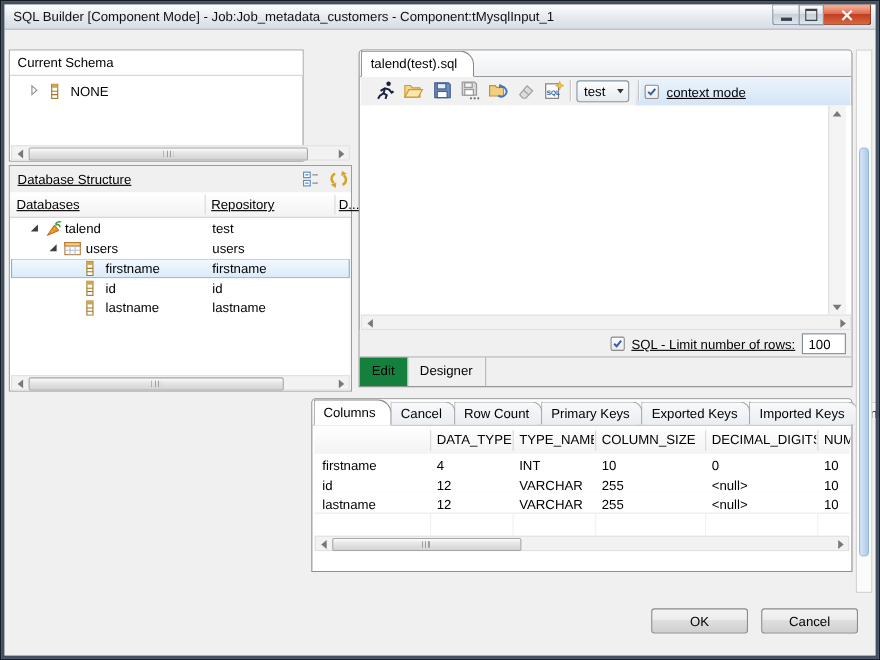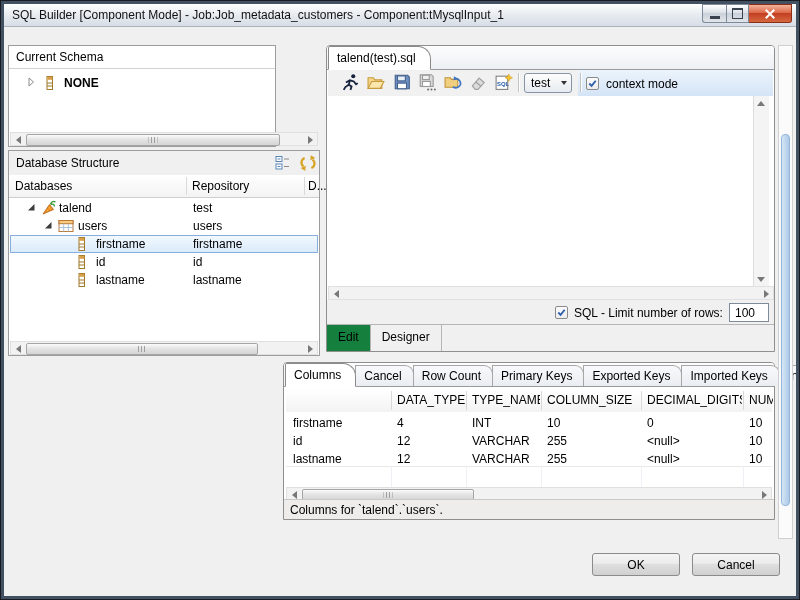--- a/index.html
+++ b/index.html
@@ -1,20 +1,20 @@
 <!DOCTYPE html>
 <html><head>
 <meta charset="utf-8">
 <style>
   html,body{margin:0;padding:0;background:#c9d3de;}
   body{font-family:"Liberation Sans",sans-serif;font-size:12px;color:#000;}
   .win{position:relative;width:800px;height:600px;background:#f0f0f0;overflow:hidden;}
   .border-outer{position:absolute;inset:0;border:1px solid #171b22;z-index:90;pointer-events:none;}
   .border-inner{position:absolute;inset:1px;border:3px solid #435062;z-index:90;pointer-events:none;}
-  .abs{position:absolute;}
+  .abs{position:absolute;text-decoration:underline;}
   
   .titlebar{position:absolute;left:4px;top:4px;width:792px;height:22px;
     background:linear-gradient(#fdfefe,#e3e8ee 60%,#d8dee6);border-bottom:1px solid #aab2bd;}
   .title{position:absolute;left:8px;top:4px;font-size:12px;color:#101010;white-space:nowrap;}
   .winbtns{position:absolute;right:8px;top:0;height:19px;display:flex;}
   .wbtn{height:19px;border:1px solid #7e8a9a;box-sizing:border-box;
     background:linear-gradient(#ffffff,#dde2e8 45%,#c8cfd8 46%,#e1e5ea);
     display:flex;align-items:center;justify-content:center;}
   .wbtn.min{width:24px;border-radius:0 0 0 3px;border-right:none;}
   .wbtn.max{width:23px;}
@@ -108,21 +108,21 @@
       </div>
     <div class="wbtn close">
         <span class="g-close"></span>
       </div>
   </div>
 
   <div class="gbox" style="left:8px;top:45px;width:268px;height:102px;">
     <div class="ghead">
       <span class="lbl">Current Schema</span>
     </div>
-    <div class="trow" style="top:28px;font-weight:bold;">
+    <div class="trow" style="top:28px;">
       <span class="twisty" style="left:16px;">
         <svg width="10" height="12" viewBox="0 0 10 12">
             <path d="M3 2 L7.5 6 L3 10 Z" fill="#fff" stroke="#8c8c8c"></path>
           </svg>
       </span>
       <span class="ticon" style="left:36px;">
         <svg width="8" height="14" viewBox="0 0 8 14">
             <rect x="1" y="0.5" width="5.5" height="13" fill="#fff" stroke="#a07828"></rect>
             <rect x="1.3" y="0.8" width="5" height="3" fill="#d8a048"></rect>
             <path d="M1 7 h5.5 M1 10 h5.5" stroke="#a07828" stroke-width="1"></path>
@@ -423,23 +423,20 @@
     <div class="hscroll" style="left:2px;top:124px;width:486px;">
       <span class="sb-arr l">
           <span class="tri tri-l"></span>
         </span>
       <span class="sb-thumb" style="left:15px;width:170px;"></span>
       <span class="sb-arr r">
           <span class="tri tri-r"></span>
         </span>
     </div>
 
-    <div class="statusbar">
-      <span class="abs" style="left:6px;top:3px;">Columns for `talend`.`users`.</span>
-    </div>
   </div>
 
   <div class="winvscroll">
     <span class="winvthumb" style="top:88px;height:372px;"></span>
   </div>
 
   <div class="btn" style="left:692px;top:553px;">Cancel</div>
   <div class="btn" style="left:592px;top:553px;">OK</div>
 
   <div class="border-inner"></div>

